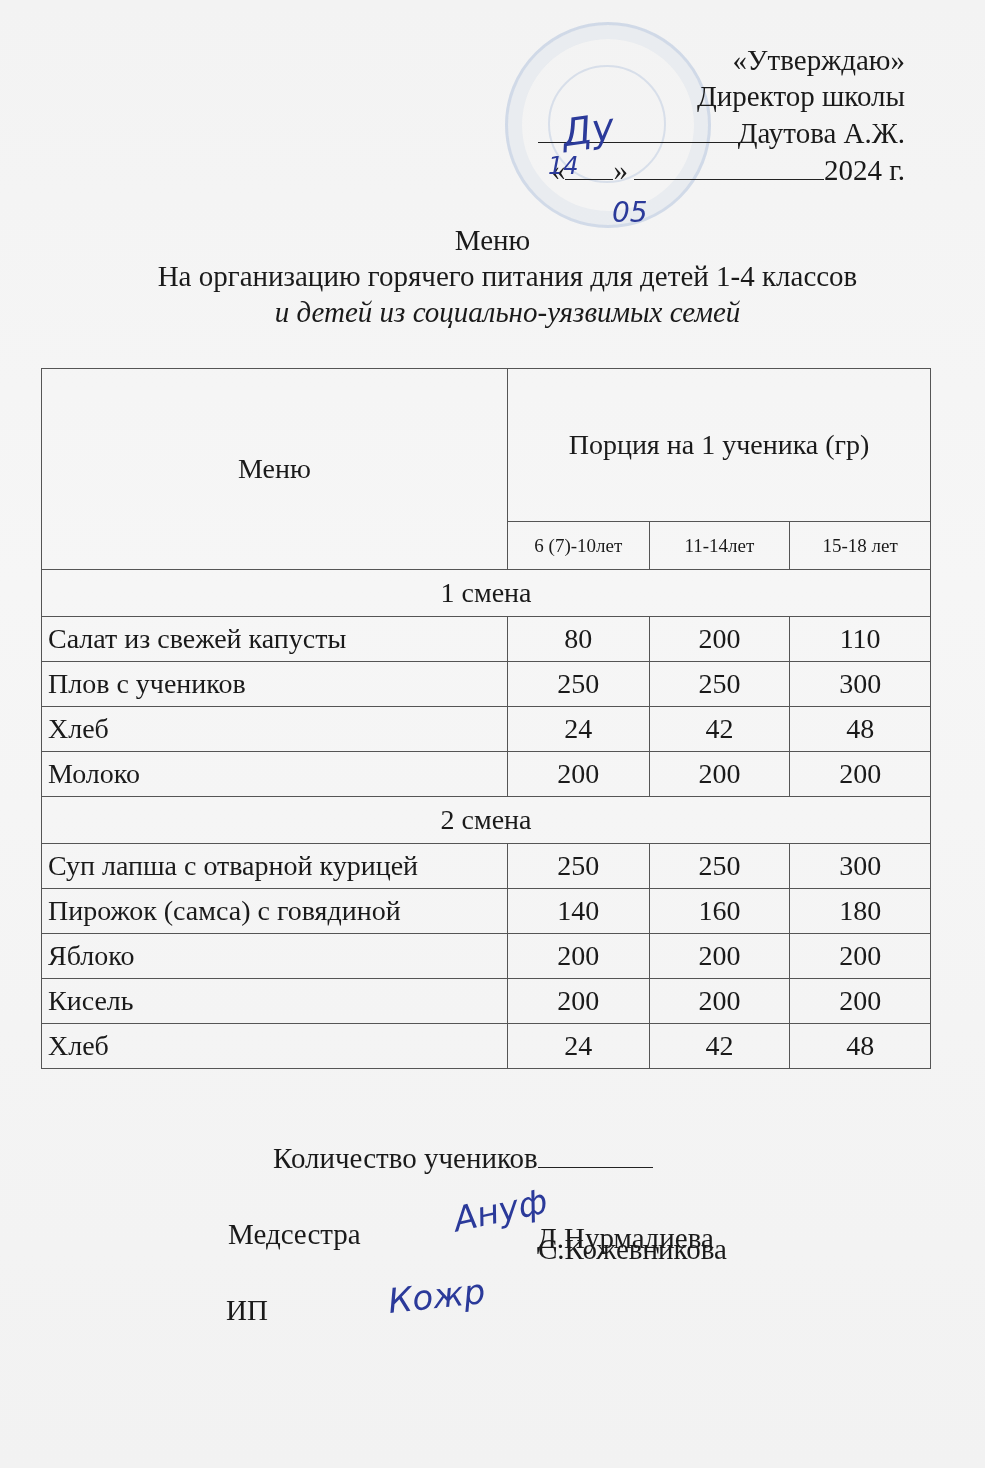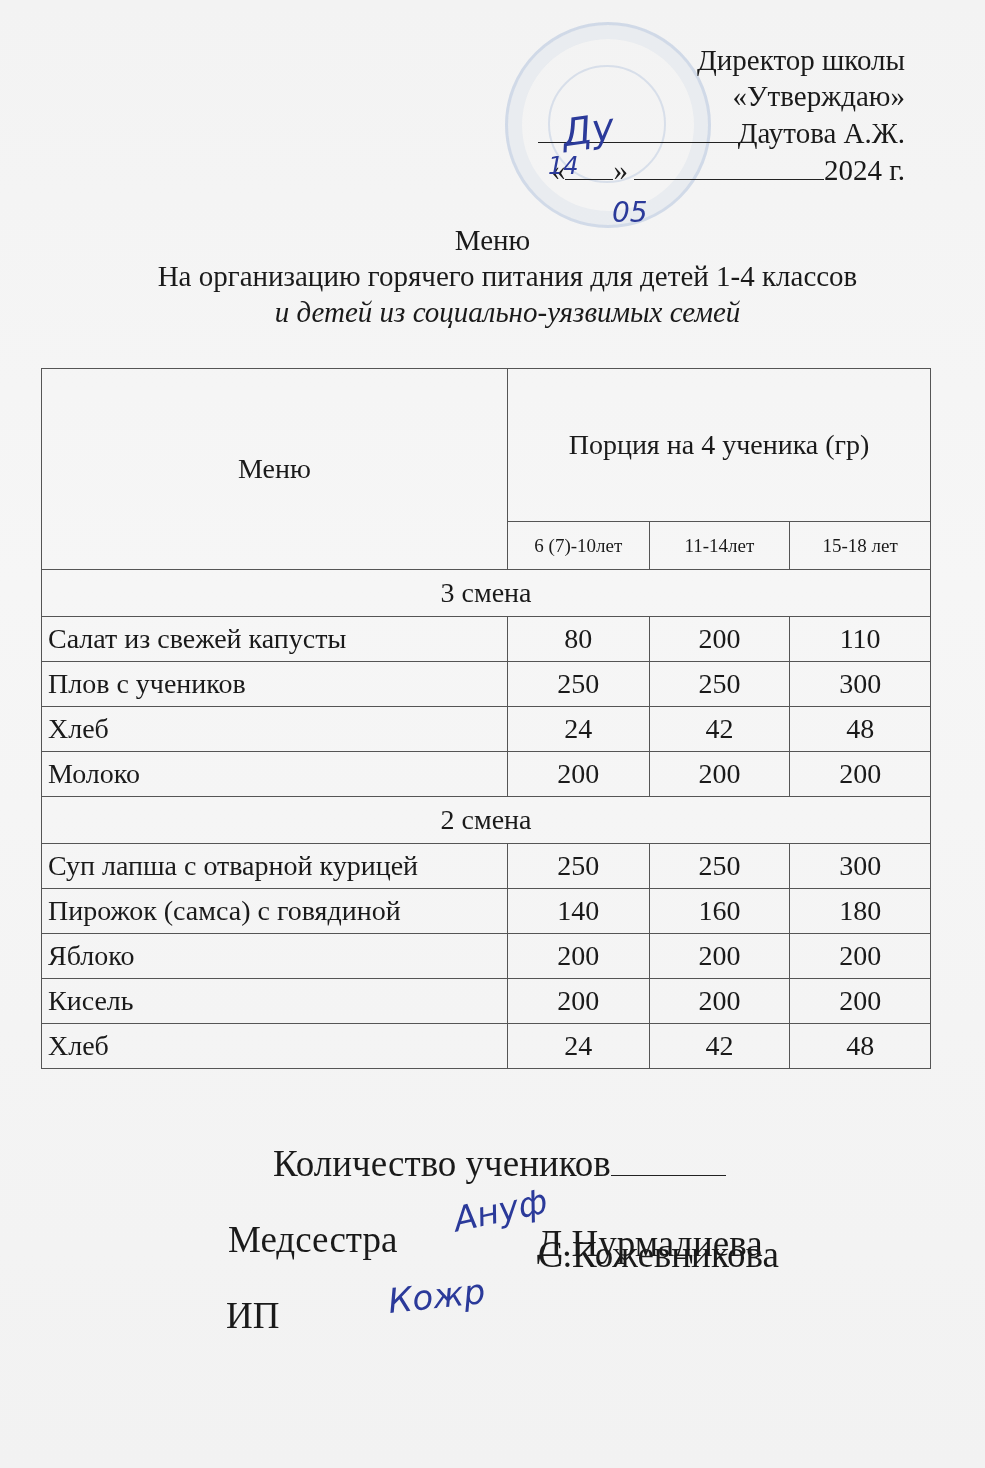--- a/index.html
+++ b/index.html
@@ -45,40 +45,40 @@
     border-collapse: collapse; font-size: 28px;
   }
   table.menu td, table.menu th { border: 1.5px solid #555; padding: 0 6px; font-weight: normal; }
   .h-menu { width: 462px; height: 200px; text-align: center; vertical-align: middle; }
   .h-portion { height: 150px; text-align: center; }
   .h-age { height: 46px; text-align: center; font-size: 19px; }
   .shift { text-align: center; height: 46px; }
   td.name { height: 44px; text-align: left; padding-left: 14px; margin-top: 40px; }
   td.num { text-align: center; width: 130px; }
 
-  .footer { position: absolute; font-size: 37px; }
+  .footer { position: absolute; font-size: 29px; }
   .count { left: 273px; top: 1142px; }
   .count .blank { display:inline-block; width: 115px; border-bottom: 1.5px solid #222; height: 24px; }
   .nurse-role { left: 228px; top: 1218px; }
   .nurse-name { left: 537px; top: 1222px; }
   .ip-role { left: 226px; top: 1294px; }
   .ip-name { left: 538px; top: 1233px; }
   .sig-nurse { position: absolute; left: 453px; top: 1190px; font-size: 34px; transform: rotate(-12deg); }
   .sig-ip { position: absolute; left: 388px; top: 1276px; font-size: 34px; transform: rotate(-6deg); }
 </style>
 </head>
 <body>
 
 <div class="page">
 
   <div class="stamp"></div>
 
   <div class="approve">
+    <span class="line">«Утверждаю»</span>
     <span class="line">Директор школы</span>
-    <span class="line">«Утверждаю»</span>
     <span class="line">
       <span class="sign-line" style="width:200px"></span><span>Даутова А.Ж.</span>
     </span>
     <span class="line">
       <span>«</span><span class="sign-line" style="width:48px"></span><span>»</span><span class="sign-line" style="width:190px;margin-left:6px"></span><span>2024 г.</span>
     </span>
   </div>
 
   <span class="handwrite sig-director">Ду</span>
   <span class="handwrite date-day">14</span>
@@ -87,30 +87,30 @@
   <div class="title">
     <span class="l1">Меню</span>
     <span class="l2">На организацию горячего питания для детей 1-4 классов</span>
     <span class="l3">и детей из социально-уязвимых семей</span>
   </div>
 
   <table class="menu">
     <tbody>
         <tr>
       <td class="h-menu" rowspan="2">Меню</td>
-      <td class="h-portion" colspan="3">Порция на 4 ученика (гр)</td>
+      <td class="h-portion" colspan="3">Порция на 1 ученика (гр)</td>
     </tr>
     <tr>
       <td class="h-age">6 (7)-10лет</td>
       <td class="h-age">11-14лет</td>
       <td class="h-age">15-18 лет</td>
     </tr>
 
     <tr>
-          <td class="shift" colspan="4">3 смена</td>
+          <td class="shift" colspan="4">1 смена</td>
         </tr>
     <tr>
       <td class="name">Салат из свежей капусты</td>
       <td class="num">80</td>
       <td class="num">200</td>
       <td class="num">110</td>
     </tr>
     <tr>
       <td class="name">Плов с учеников</td>
       <td class="num">250</td>

